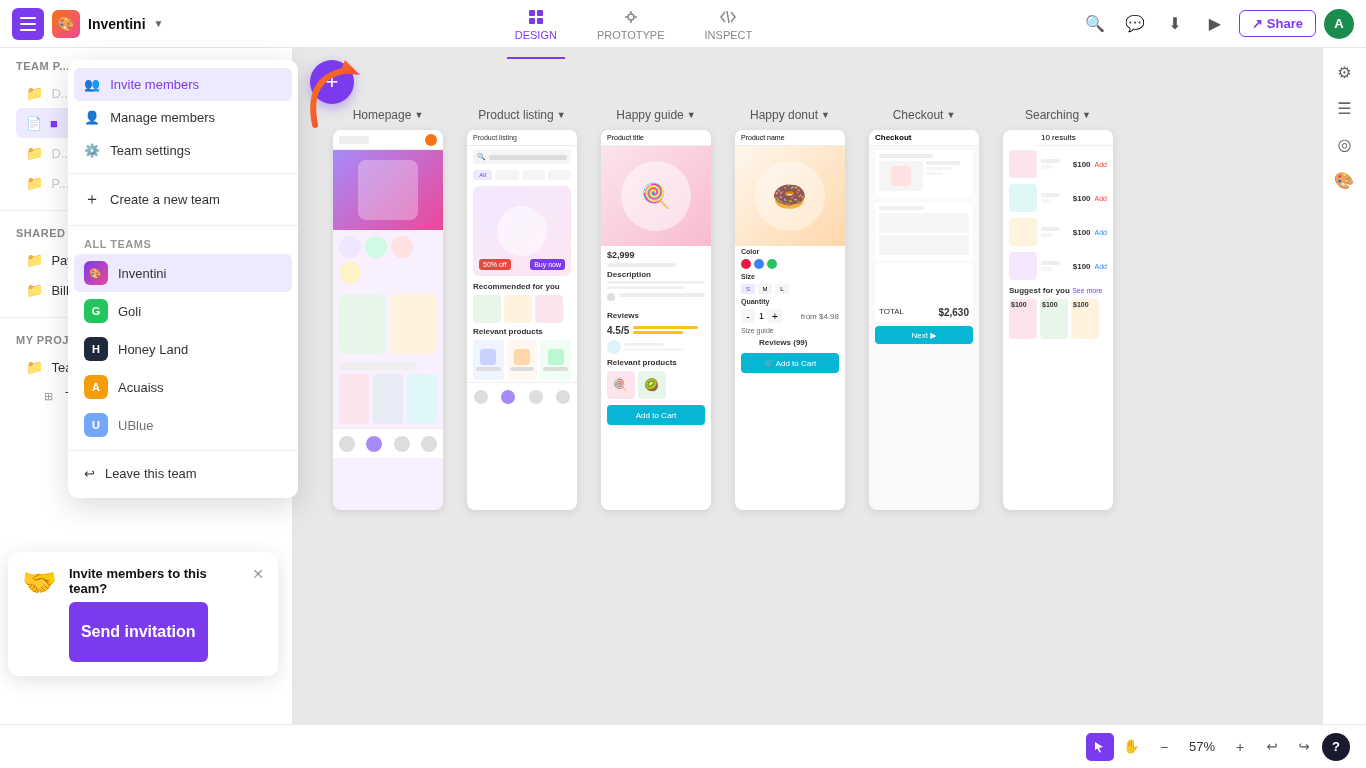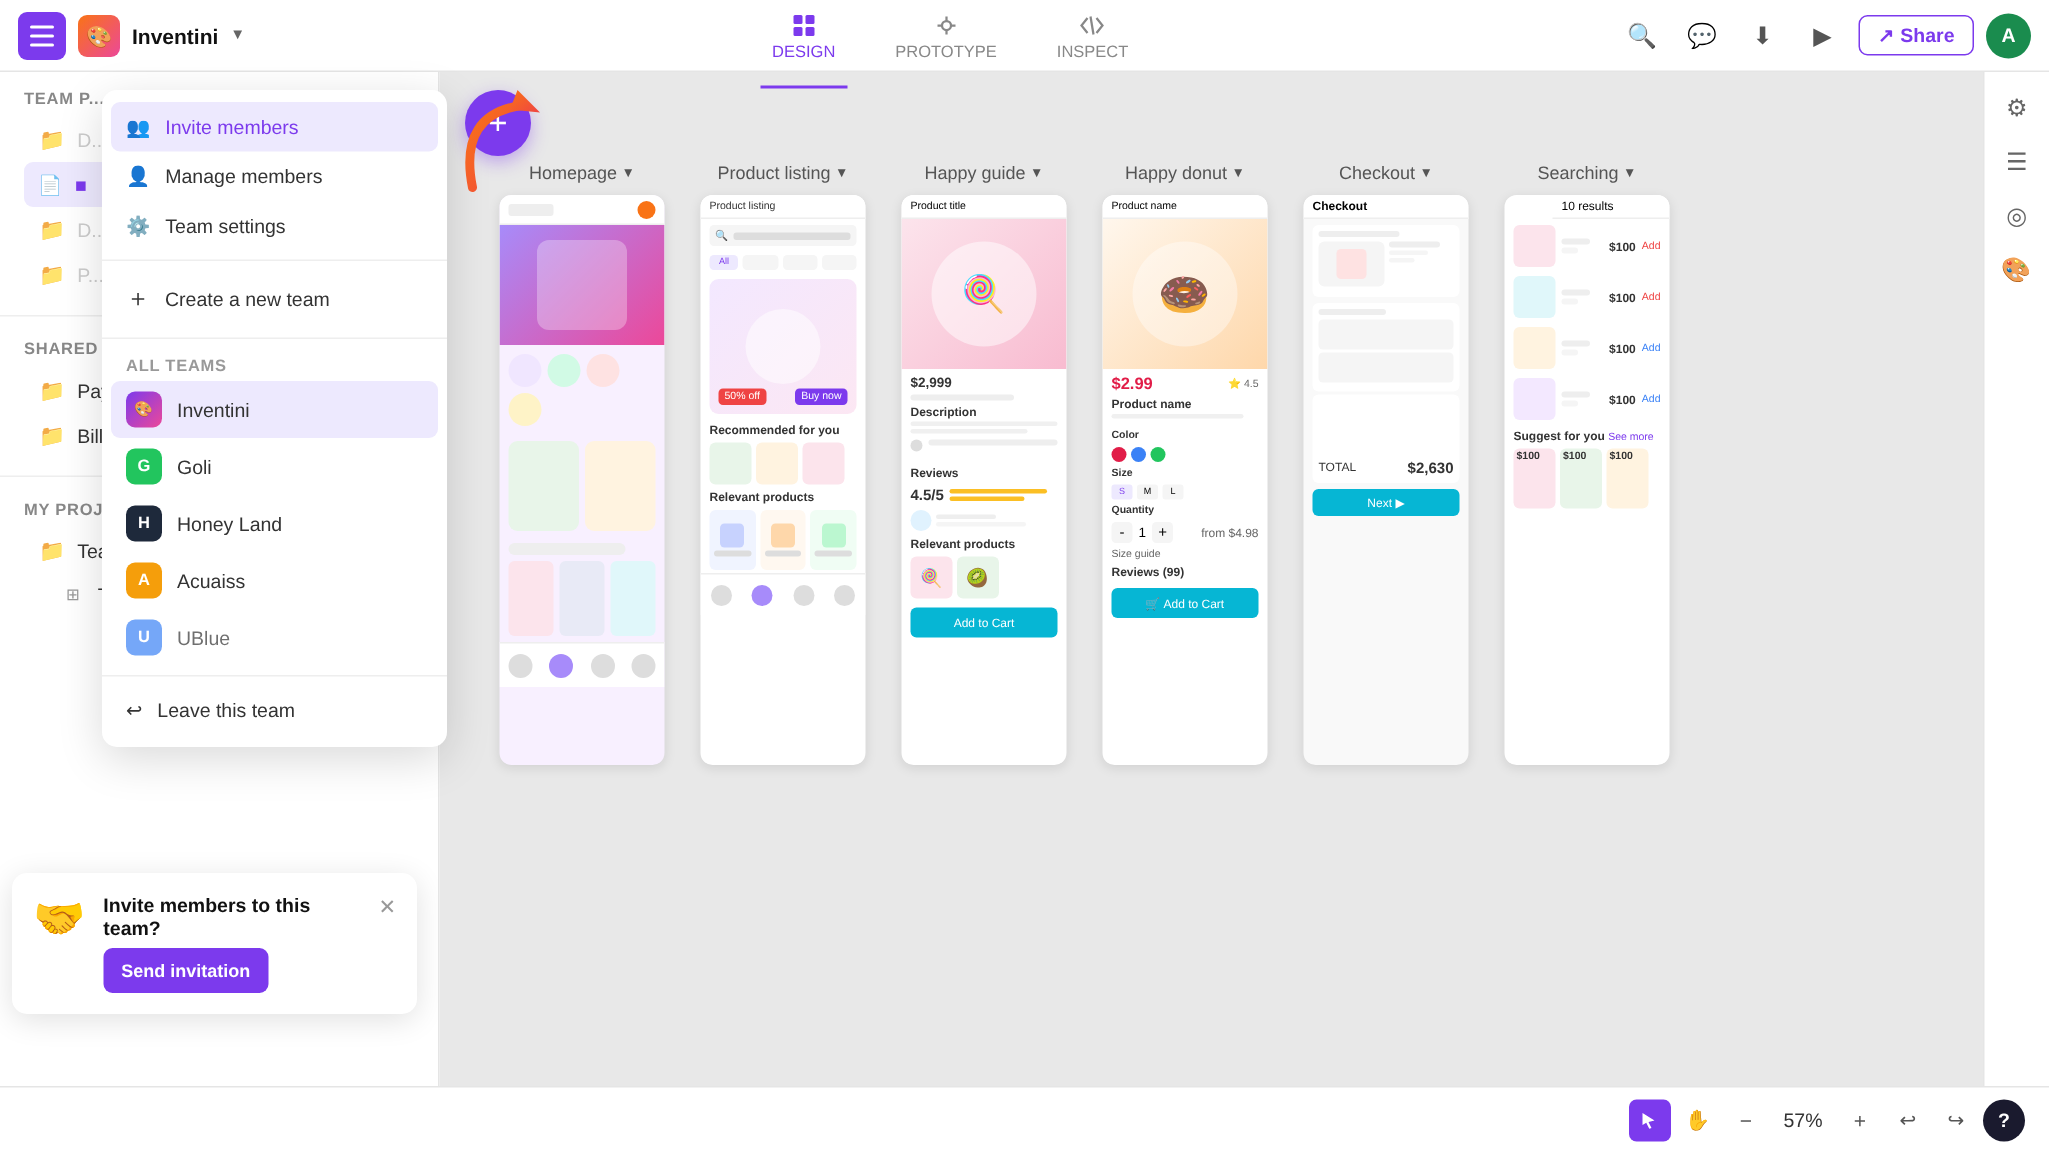--- a/index.html
+++ b/index.html
@@ -74,21 +74,21 @@
     .zoom-level { font-size: 13px; color: #333; min-width: 40px; text-align: center; }
     .bottom-tool-btn { width: 28px; height: 28px; border: none; background: none; cursor: pointer; display: flex; align-items: center; justify-content: center; color: #555; border-radius: 4px; }
     .help-btn { width: 28px; height: 28px; background: #1a1a2e; border-radius: 50%; display: flex; align-items: center; justify-content: center; color: #fff; font-size: 13px; font-weight: 700; cursor: pointer; border: none; }
     .cursor-btn { width: 28px; height: 28px; background: #7c3aed; border-radius: 5px; display: flex; align-items: center; justify-content: center; cursor: pointer; border: none; }
 
     
     .invite-toast { position: absolute; bottom: 48px; left: 8px; width: 270px; background: #fff; border-radius: 10px; box-shadow: 0 4px 20px rgba(0,0,0,0.12); padding: 14px; display: flex; align-items: flex-start; gap: 12px; z-index: 50; }
     .toast-emoji { font-size: 28px; }
     .toast-content { flex: 1; }
     .toast-title { font-size: 13px; font-weight: 600; color: #111; margin-bottom: 6px; }
-    .toast-btn { background: #7c3aed; color: #fff; border: none; border-radius: 6px; padding: 8px 12px; font-size: 12px; font-weight: 600; cursor: pointer; }
+    .toast-btn { background: #7c3aed; color: #fff; border: none; border-radius: 6px; padding: 21px 12px; font-size: 16px; font-weight: 600; cursor: pointer; }
     .toast-close { cursor: pointer; font-size: 14px; color: #999; border: none; background: none; }
 
     
     ::-webkit-scrollbar { width: 0; height: 0; }
 
     
     .mockup-frame { width: 110px; height: 380px; }
 
     
     .section-divider { height: 1px; background: #eee; margin: 4px 0; }
@@ -415,49 +415,41 @@
       <div class="frame-container">
         <div class="frame-label">
           <span>Happy donut</span>
           <span class="chevron">▼</span>
         </div>
         <div class="frame mockup-frame" style="background:#fff;">
           <div style="height:16px;background:#fff;border-bottom:1px solid #eee;padding:0 6px;display:flex;align-items:center;font-size:7px;">Product name</div>
           <div style="height:100px;background:linear-gradient(135deg,#fff7ed,#fed7aa);display:flex;align-items:center;justify-content:center;">
             <div style="width:70px;height:70px;background:rgba(255,255,255,0.4);border-radius:50%;display:flex;align-items:center;justify-content:center;font-size:28px;">🍩</div>
           </div>
-          <div style="padding:4px 6px;">
-            <div style="display:flex;align-items:center;justify-content:space-between;">
-              <div style="font-size:11px;font-weight:700;color:#e11d48;">$2.99</div>
-              <div style="font-size:7px;color:#666;">⭐ 4.5</div>
-            </div>
-            <div style="font-size:8px;font-weight:600;color:#333;margin-top:3px;">Product name</div>
-            <div style="height:3px;background:#f0f0f0;border-radius:2px;margin:2px 0;width:90%;"></div>
-          </div>
           <div style="padding:2px 6px;font-size:7px;font-weight:600;color:#333;">Color</div>
           <div style="padding:2px 6px;display:flex;gap:3px;">
             <div style="width:10px;height:10px;background:#e11d48;border-radius:50%;"></div>
             <div style="width:10px;height:10px;background:#3b82f6;border-radius:50%;"></div>
             <div style="width:10px;height:10px;background:#22c55e;border-radius:50%;"></div>
           </div>
           <div style="padding:2px 6px;font-size:7px;font-weight:600;color:#333;">Size</div>
           <div style="padding:2px 6px;display:flex;gap:3px;">
             <div style="width:14px;height:10px;background:#ede9fe;border-radius:2px;font-size:6px;display:flex;align-items:center;justify-content:center;color:#7c3aed;">S</div>
             <div style="width:14px;height:10px;background:#f5f5f5;border-radius:2px;font-size:6px;display:flex;align-items:center;justify-content:center;">M</div>
             <div style="width:14px;height:10px;background:#f5f5f5;border-radius:2px;font-size:6px;display:flex;align-items:center;justify-content:center;">L</div>
           </div>
           <div style="padding:2px 6px;font-size:7px;font-weight:600;color:#333;">Quantity</div>
           <div style="padding:2px 6px;display:flex;align-items:center;gap:4px;">
             <div style="width:14px;height:14px;background:#f5f5f5;border-radius:3px;display:flex;align-items:center;justify-content:center;font-size:10px;">-</div>
             <span style="font-size:9px;">1</span>
             <div style="width:14px;height:14px;background:#f5f5f5;border-radius:3px;display:flex;align-items:center;justify-content:center;font-size:10px;">+</div>
             <span style="font-size:8px;color:#666;margin-left:auto;">from $4.98</span>
           </div>
           <div style="padding:2px 6px;font-size:7px;color:#666;">Size guide</div>
-          <div style="padding:2px 6px;font-size:8px;font-weight:600;color:#333;">Reviews (99)</div>
+          <div style="padding:2px 24px;font-size:8px;font-weight:600;color:#333;">Reviews (99)</div>
           <div style="margin:4px 6px;height:20px;background:#06b6d4;border-radius:4px;display:flex;align-items:center;justify-content:center;font-size:8px;color:#fff;">🛒 Add to Cart</div>
         </div>
       </div>
 
       <div class="frame-container">
         <div class="frame-label">
           <span>Checkout</span>
           <span class="chevron">▼</span>
         </div>
         <div class="frame mockup-frame" style="background:#f9f9f9;">

